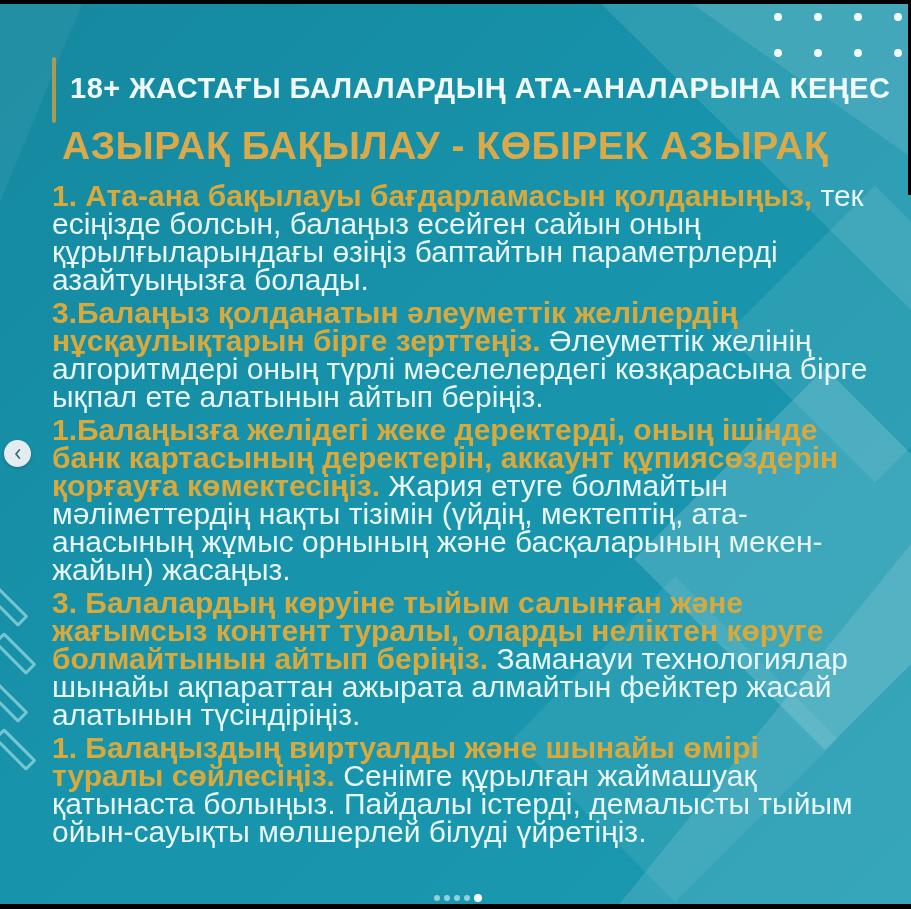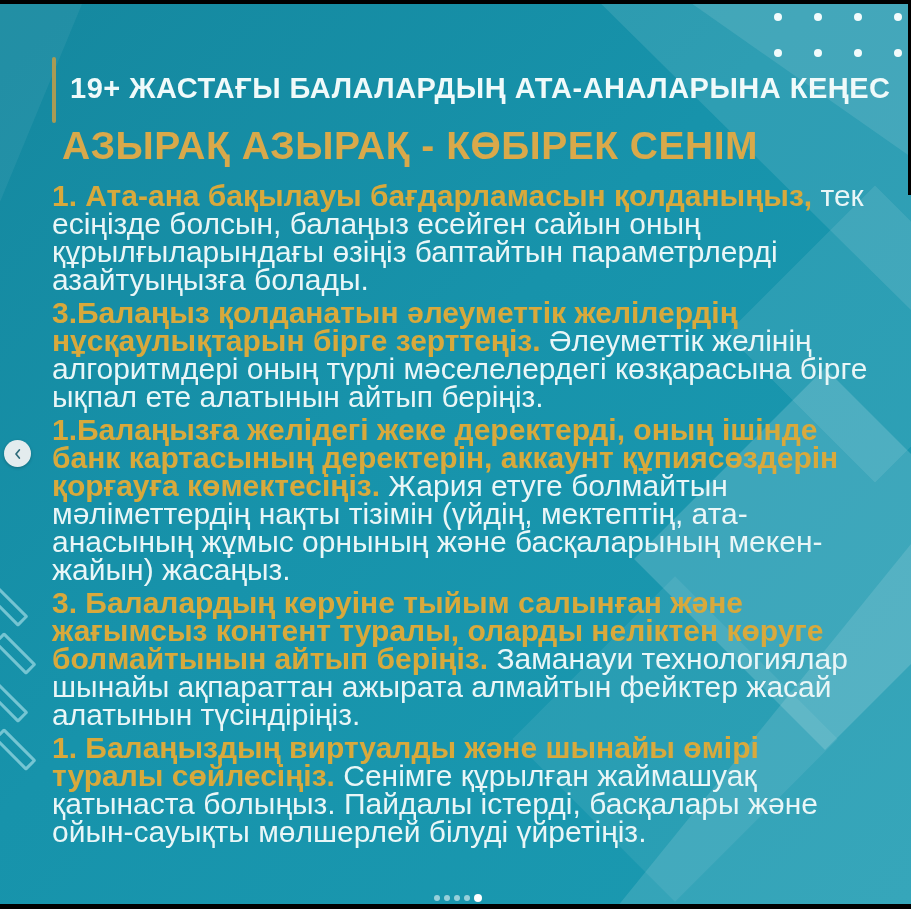--- a/index.html
+++ b/index.html
@@ -134,30 +134,30 @@
 
     <div class="left-chevrons" id="leftChevrons">
         <div class="lchev"></div>
         <div class="lchev"></div>
         <div class="lchev"></div>
         <div class="lchev"></div>
       </div>
 
     <div class="accent-bar"></div>
 
-    <h1 class="kicker">19+ ЖАСТАҒЫ БАЛАЛАРДЫҢ АТА-АНАЛАРЫНА КЕҢЕС</h1>
+    <h1 class="kicker">18+ ЖАСТАҒЫ БАЛАЛАРДЫҢ АТА-АНАЛАРЫНА КЕҢЕС</h1>
 
-    <h2 class="main-title">АЗЫРАҚ АЗЫРАҚ - КӨБІРЕК СЕНІМ</h2>
+    <h2 class="main-title">АЗЫРАҚ БАҚЫЛАУ - КӨБІРЕК АЗЫРАҚ</h2>
 
     <div class="advice" id="adviceList">
         <p class="advice-item"><span class="lead">1. Ата-ана бақылауы бағдарламасын қолданыңыз,</span><span class="rest"> тек есіңізде болсын, балаңыз есейген сайын оның құрылғыларындағы өзіңіз баптайтын параметрлерді азайтуыңызға болады.</span></p>
         <p class="advice-item"><span class="lead">3.Балаңыз қолданатын әлеуметтік желілердің нұсқаулықтарын бірге зерттеңіз.</span><span class="rest"> Әлеуметтік желінің алгоритмдері оның түрлі мәселелердегі көзқарасына бірге ықпал ете алатынын айтып беріңіз.</span></p>
         <p class="advice-item"><span class="lead">1.Балаңызға желідегі жеке деректерді, оның ішінде банк картасының деректерін, аккаунт құпиясөздерін қорғауға көмектесіңіз.</span><span class="rest"> Жария етуге болмайтын мәліметтердің нақты тізімін (үйдің, мектептің, ата-анасының жұмыс орнының және басқаларының мекен-жайын) жасаңыз.</span></p>
         <p class="advice-item"><span class="lead">3. Балалардың көруіне тыйым салынған және жағымсыз контент туралы, оларды неліктен көруге болмайтынын айтып беріңіз.</span><span class="rest"> Заманауи технологиялар шынайы ақпараттан ажырата алмайтын фейктер жасай алатынын түсіндіріңіз.</span></p>
-        <p class="advice-item"><span class="lead">1. Балаңыздың виртуалды және шынайы өмірі туралы сөйлесіңіз.</span><span class="rest"> Сенімге құрылған жаймашуақ қатынаста болыңыз. Пайдалы істерді, басқалары және ойын-сауықты мөлшерлей білуді үйретіңіз.</span></p>
+        <p class="advice-item"><span class="lead">1. Балаңыздың виртуалды және шынайы өмірі туралы сөйлесіңіз.</span><span class="rest"> Сенімге құрылған жаймашуақ қатынаста болыңыз. Пайдалы істерді, демалысты тыйым ойын-сауықты мөлшерлей білуді үйретіңіз.</span></p>
       </div>
 
   </div>
 
   <button class="prev-btn">
     <span>
       <svg width="16" height="16" viewBox="0 0 24 24">
         <polyline points="14,6 9,12 14,18" fill="none" stroke="#2e6b7a" stroke-width="2.6" stroke-linecap="round" stroke-linejoin="round"></polyline>
       </svg>
     </span>

